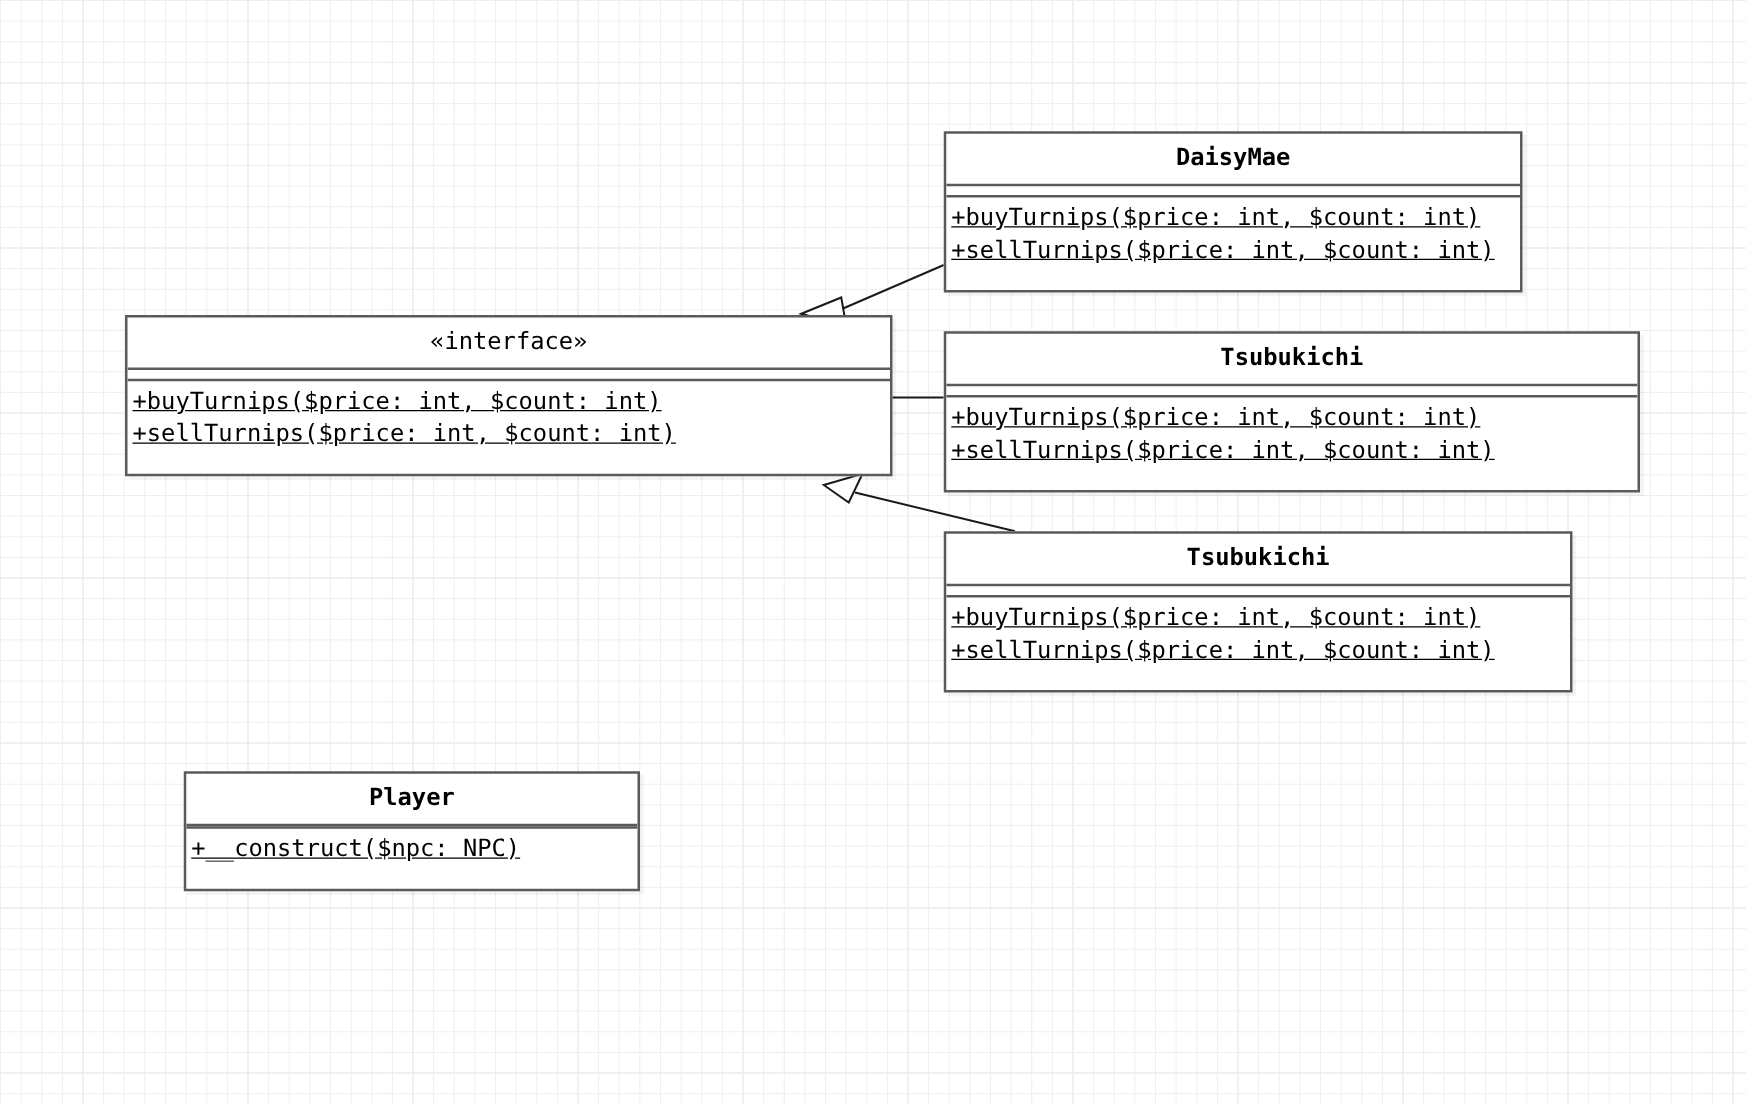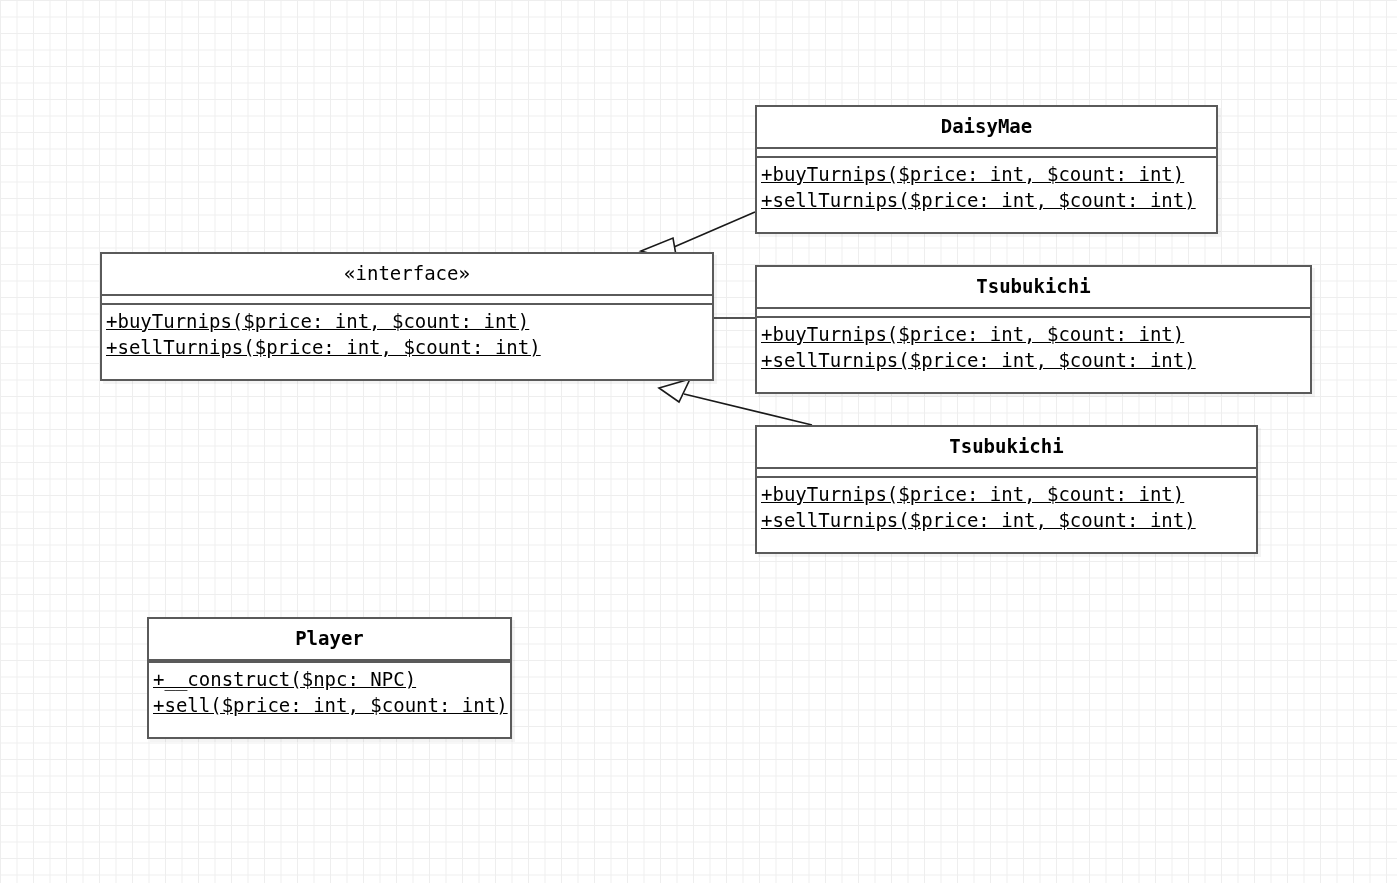--- a/index.html
+++ b/index.html
@@ -190,17 +190,16 @@
   </div>
 
   <div class="uml-class" id="class-player" style="left:147px; top:617px; width:365px;">
     <div class="compartment name-compartment">
       <div class="class-name">Player</div>
     </div>
     <div class="divider"></div>
     <div class="divider"></div>
     <div class="compartment members">
       <div class="member-line">+__construct($npc: NPC)</div>
-      <div class="member-line">+sell($price: int, $count: int)</div>
     </div>
   </div>
 
 </div>
 
 </body></html>

